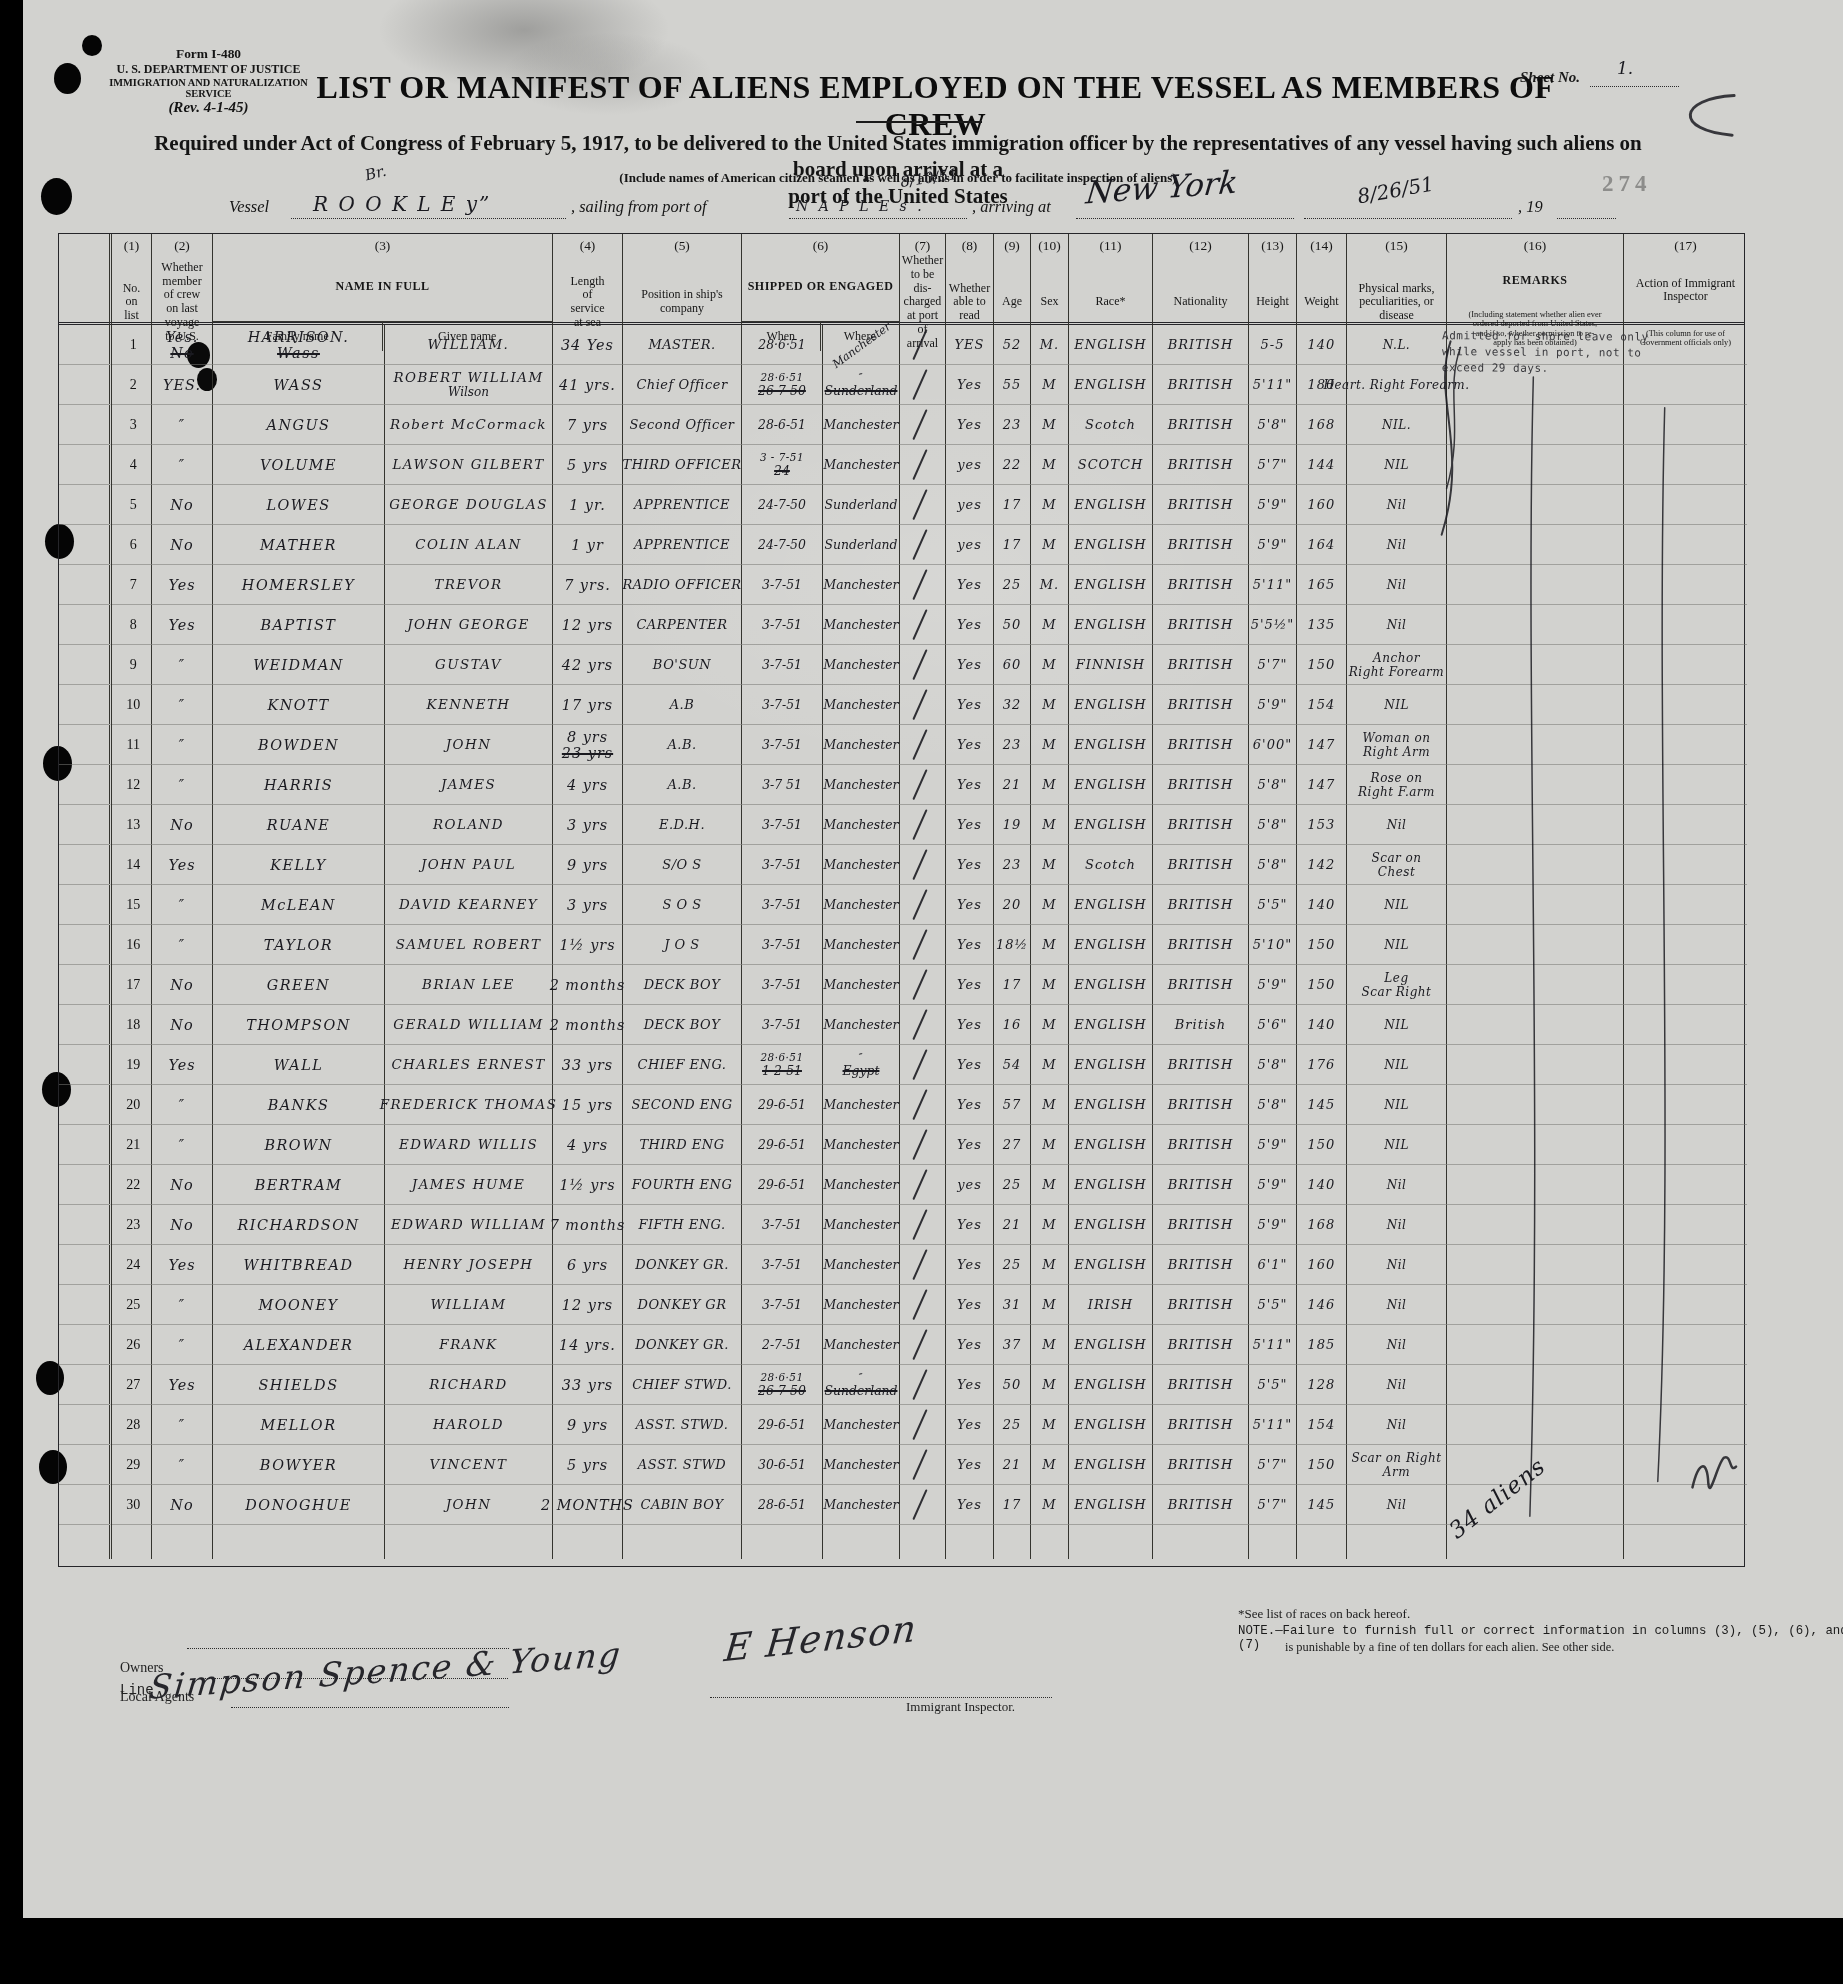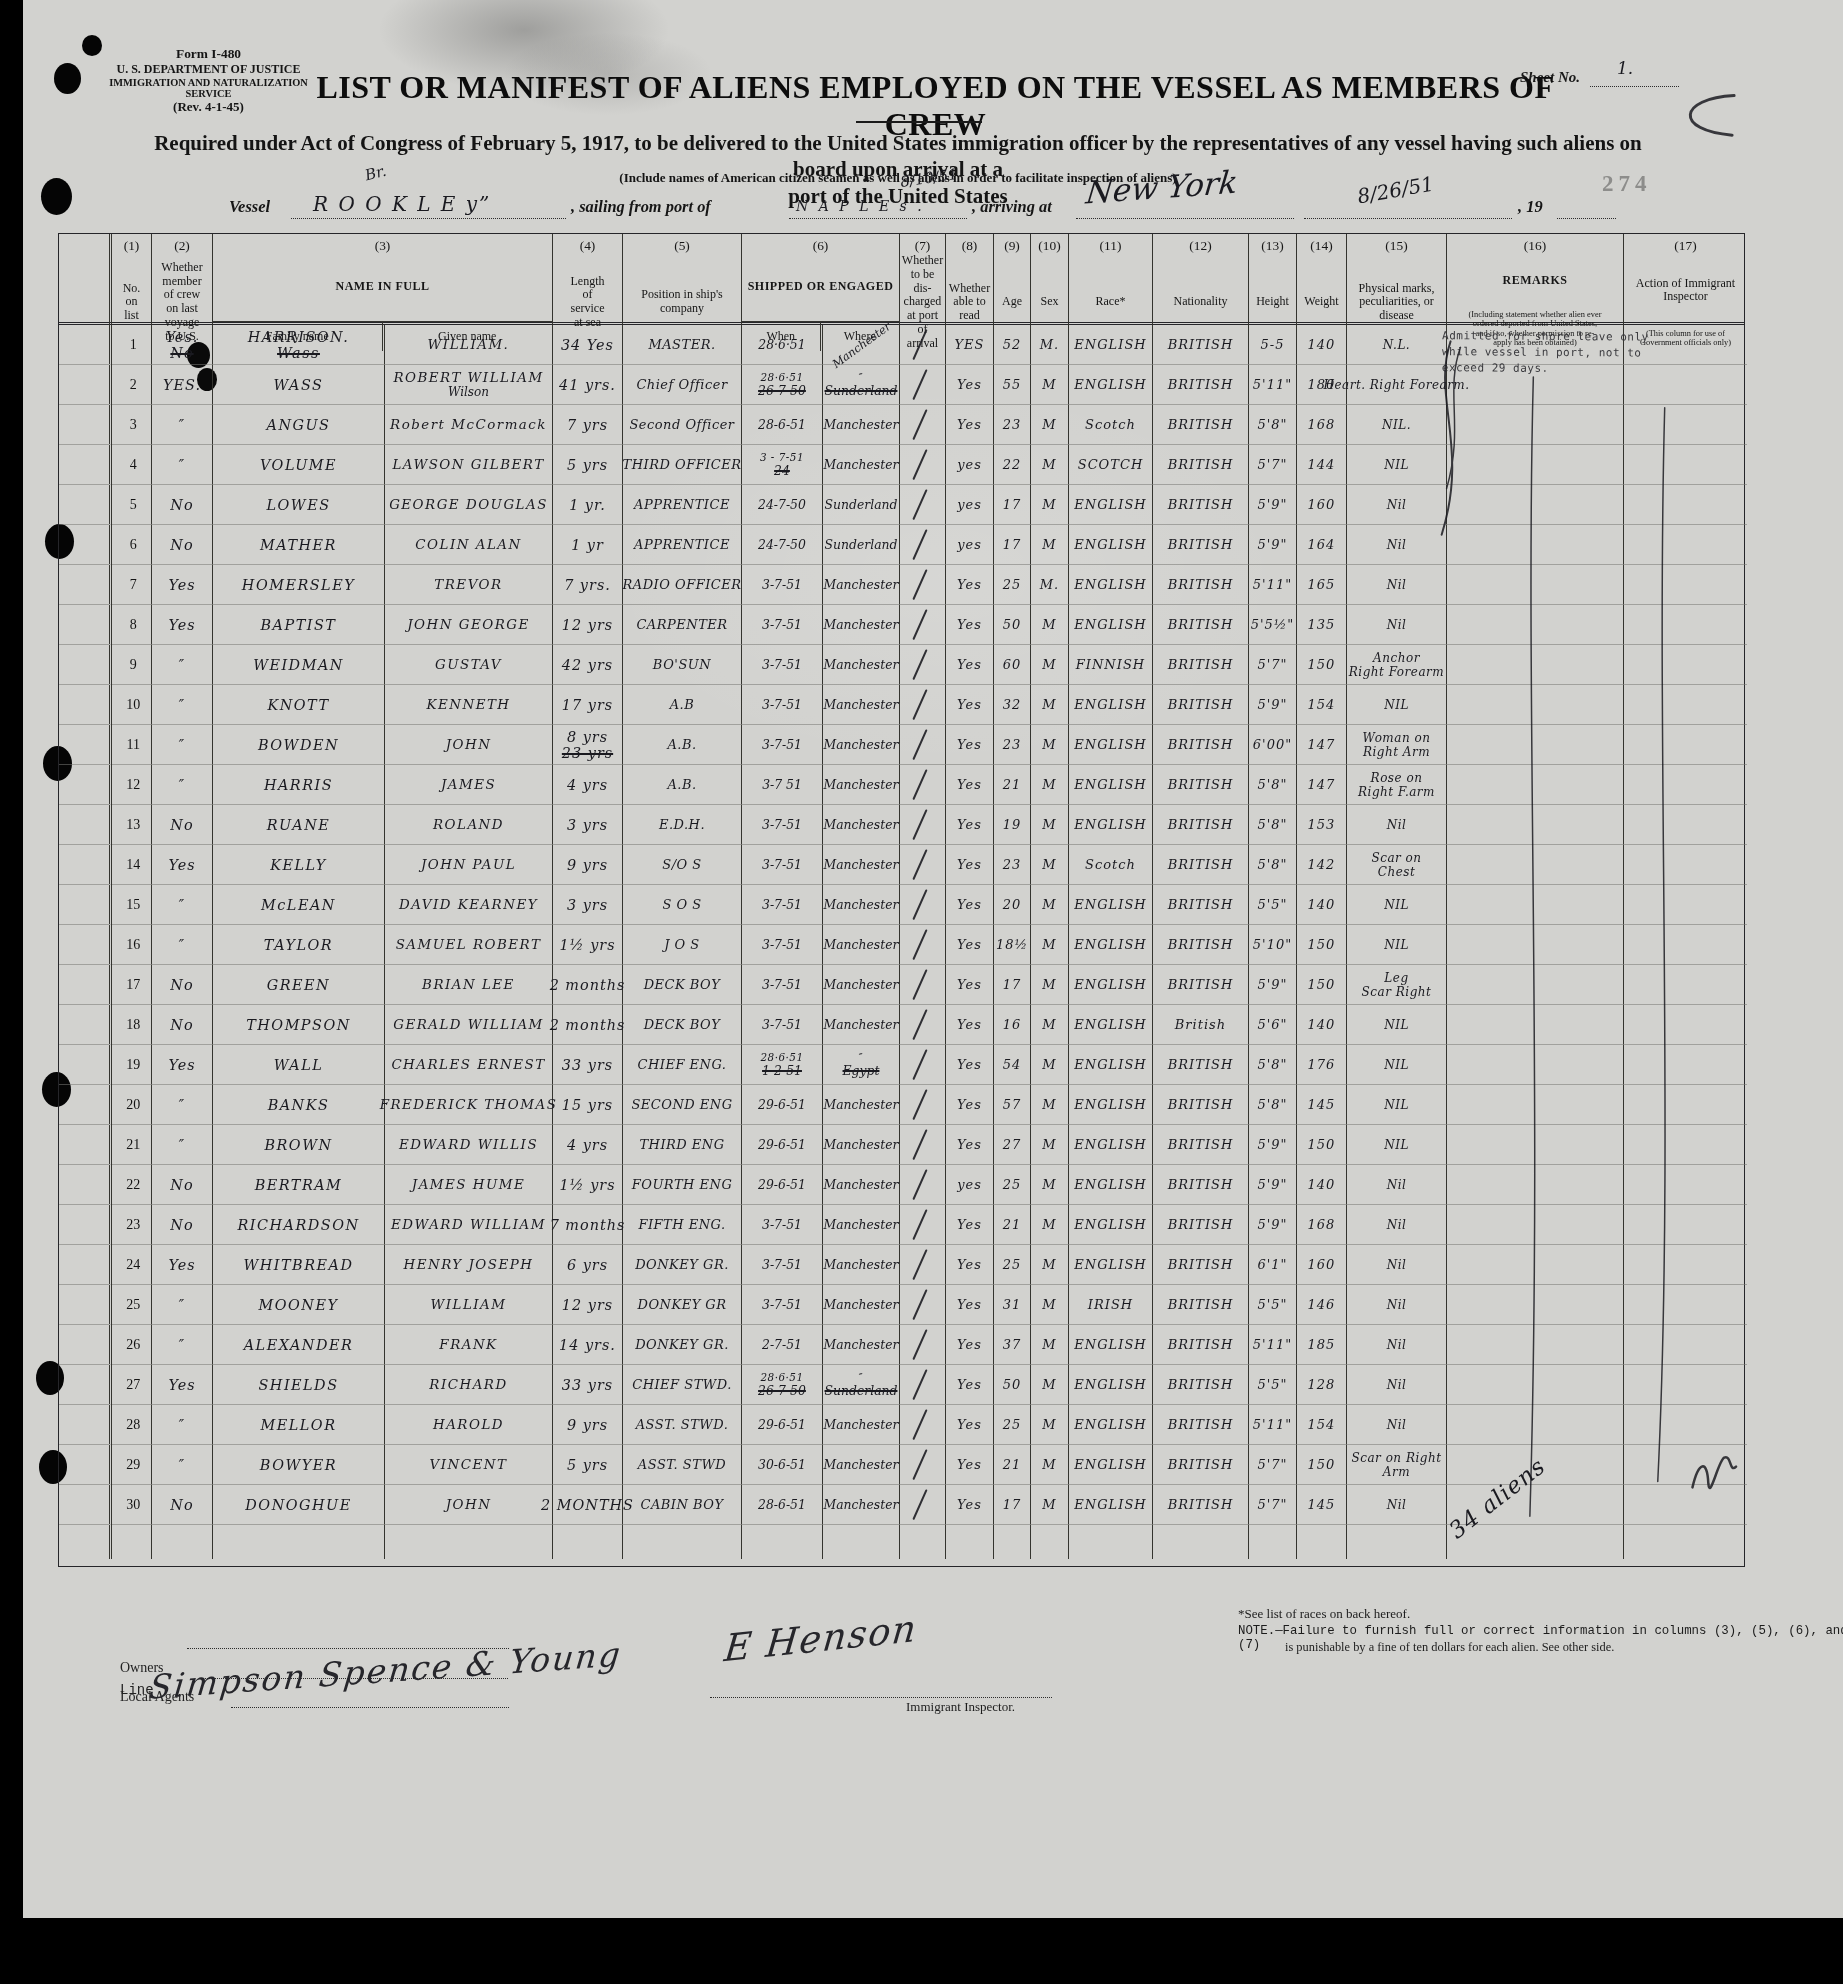--- a/index.html
+++ b/index.html
@@ -52,29 +52,29 @@
   #tfill{height:34px;}
   #tfill>div{height:100%;}
   
   #shore-stamp{position:absolute;left:1383px;top:95px;width:237px;font-family:"DejaVu Sans Mono",monospace;
     font-size:11px;line-height:1.45;color:#3a3a3e;transform:rotate(.4deg);letter-spacing:0.5px;}
   
   #form-block{left:79px;top:46px;width:213px;text-align:center;font-weight:bold;color:#151515;}
   #form-block .l1{font-size:13.4px;}
   #form-block .l2{font-size:12px;}
   #form-block .l3{font-size:10.4px;}
-  #form-block .l4{font-size:13px;}
+  #form-block .l4{font-size:15px;font-style:italic;}
   #title{left:278px;top:69px;width:1269px;text-align:center;font-size:32px;font-weight:bold;letter-spacing:0.5px;color:#0d0d0d;}
   #title-rule{left:833px;top:120px;width:126px;border-bottom:2.5px solid #1a1a1a;height:0.5px;position:absolute;}
   #subtitle{left:119px;top:130px;width:1512px;text-align:center;font-size:21px;font-weight:bold;line-height:1.25;color:#141414;}
   #subnote{left:119px;top:170px;width:1512px;text-align:center;font-size:13px;font-weight:bold;color:#141414;}
   #sheet-label{left:1497px;top:69px;font-size:15px;font-style:italic;font-weight:bold;color:#1a1a1a;}
   #sheet-val{left:1594px;top:58px;font-size:17px;}
   #stamp-274{left:1579px;top:171px;font-size:23px;font-weight:bold;color:#8d8d8b;letter-spacing:5px;filter:blur(0.3px);}
-  .vlabel{font-size:16.4px;font-style:italic;font-weight:bold;color:#161616;white-space:nowrap;}
+  .vlabel{font-size:16.4px;font-style:italic;font-weight:normal;color:#161616;white-space:nowrap;}
   
   .flabel{font-size:14px;color:#222;}
   #sig-agents{left:126px;top:1651px;font-size:33px;transform:rotate(-4deg) skewX(-10deg);letter-spacing:2px;color:#26262b;}
   #sig-inspector{left:701px;top:1617px;font-size:37px;transform:rotate(-6deg) skewX(-12deg);letter-spacing:1.5px;color:#26262b;}
   #insp-caption{left:883px;top:1699px;font-size:13px;color:#1d1d1d;}
   #races-note{left:1215px;top:1606px;font-size:13px;color:#1c1c1c;}
   #note1{left:1215px;top:1624px;font-size:12.4px;color:#1c1c1c;font-family:Liberation Mono, monospace;}
   #note2{left:1262px;top:1640px;font-size:12.4px;color:#1c1c1c;}
   #aliens-count{left:1417px;top:1485px;font-size:23px;transform:rotate(-38deg);letter-spacing:1px;}
   svg.overlay{position:absolute;left:0;top:0;pointer-events:none;}

